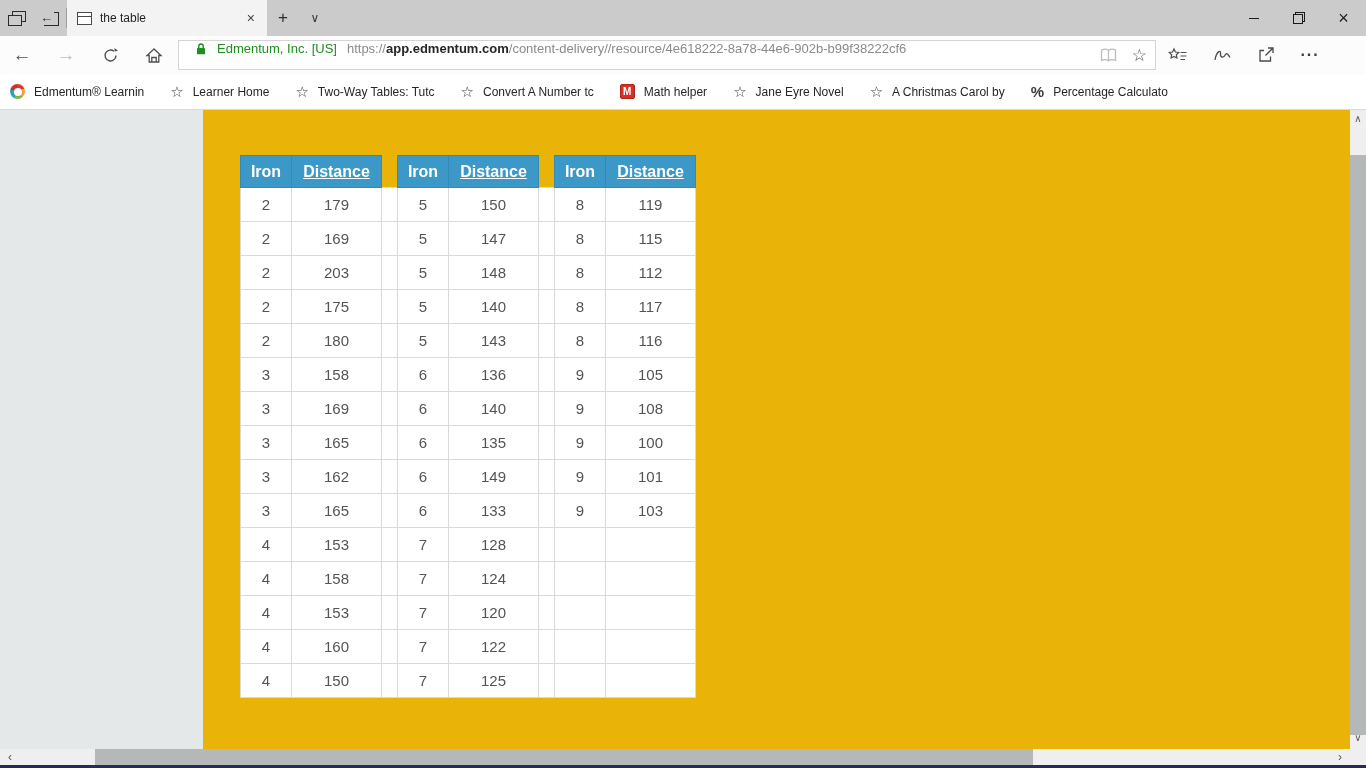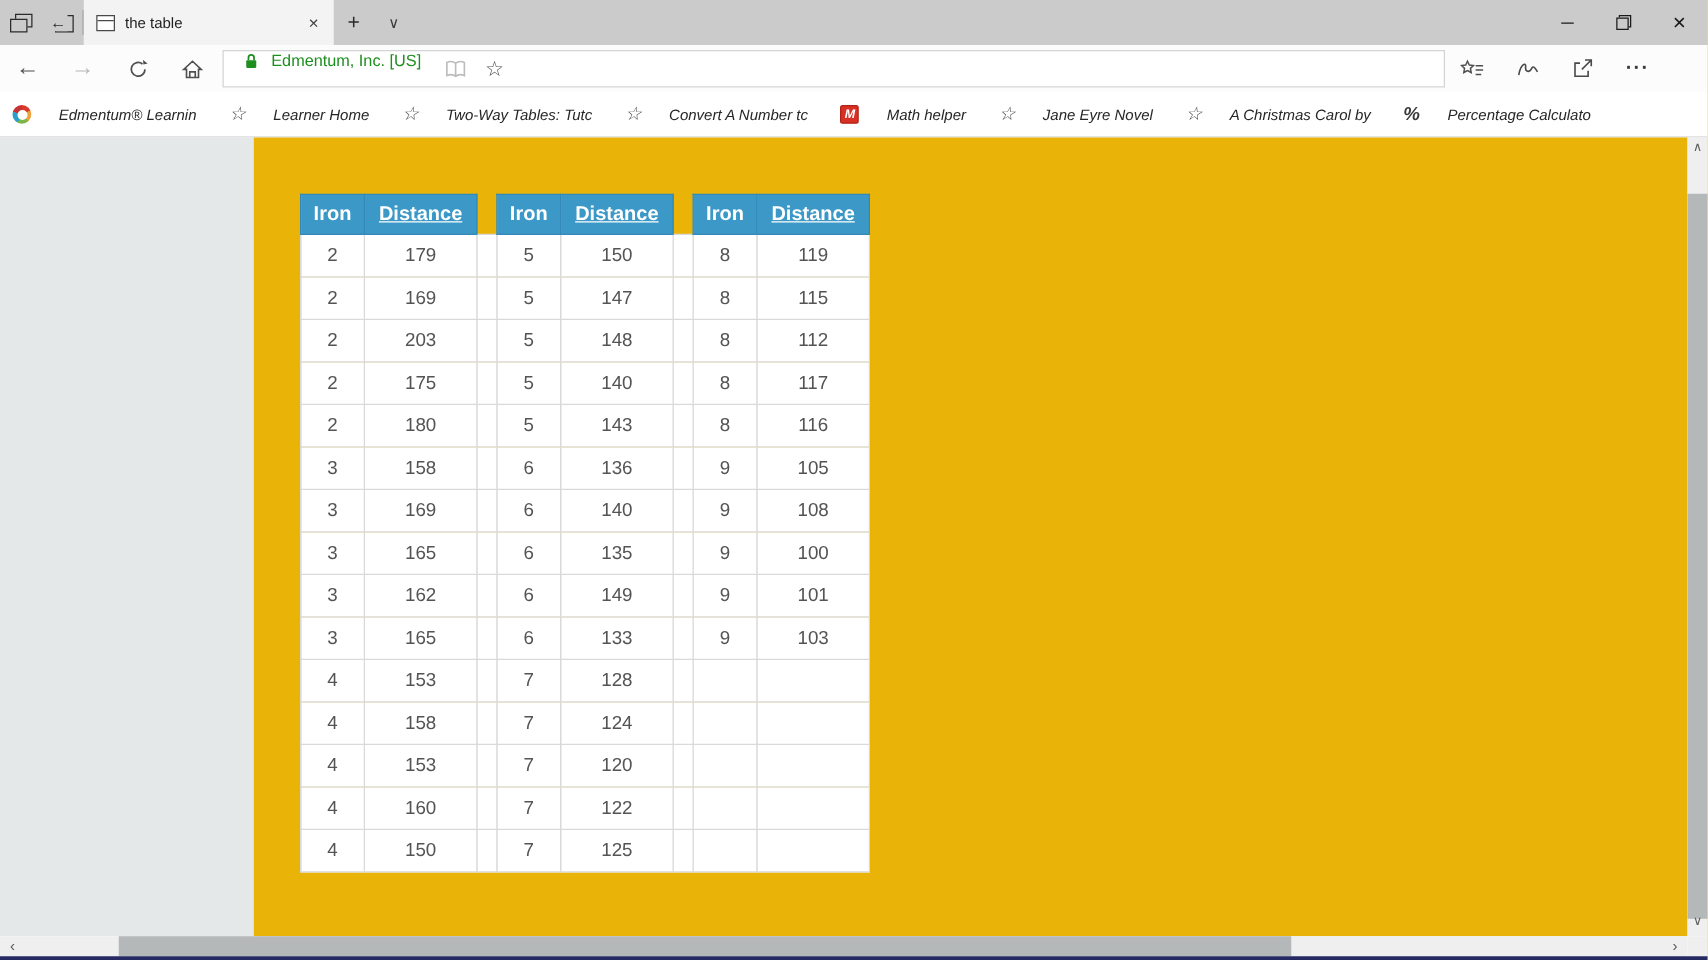--- a/index.html
+++ b/index.html
@@ -52,21 +52,21 @@
   .url { font-size:13px; color:#8a8a8a; white-space:nowrap; overflow:hidden; flex:1; }
   .url .host { color:#262626; font-weight:bold; }
   .addr-icons { display:flex; align-items:center; gap:14px; margin-left:8px; }
   .after-addr { display:flex; align-items:center; }
   .after-addr .nav-btn { width:44px; }
   .more-glyph { font-size:16px; letter-spacing:1px; color:#3a3a3a; font-weight:bold; }
 
   
   .bookmarks { position:absolute; top:74px; left:0; width:1366px; height:36px; background:#ffffff;
     border-bottom:1px solid #dadada; display:flex; align-items:center; gap:26px; padding:0 0 0 10px; overflow:hidden; }
-  .bm { display:flex; align-items:flex-end; gap:22px; white-space:nowrap;font-style:italic; }
+  .bm { display:flex; align-items:flex-end; gap:9px; white-space:nowrap; }
   .bm-label { font-size:12px; color:#262626; }
   .bm-star { font-size:15px; color:#3c3c3c; line-height:1; }
   .mbadge { width:15px; height:15px; background:#d93025; border:1px solid #b02318; border-radius:2px; color:#fff;
     font-size:10px; font-weight:bold; display:flex; align-items:center; justify-content:center; }
   .pct { font-size:15px; font-weight:bold; color:#3a3a3a; line-height:1; }
 
   
   .left-pane { position:absolute; top:110px; left:0; width:203px; height:639px; background:#e5e8e8; }
   .content { position:absolute; top:110px; left:203px; width:1147px; height:639px; background:#eab308; }
 
@@ -142,20 +142,21 @@
     </svg>
   </div>
   <div class="addr">
     <span class="lock">
       <svg width="16" height="16" viewBox="0 0 18 18">
         <rect x="4.5" y="8" width="9" height="7" rx="1" fill="#1e8e1e"></rect>
         <path d="M6.5 8 V5.8 a2.5 2.5 0 0 1 5 0 V8" fill="none" stroke="#1e8e1e" stroke-width="1.6"></path>
       </svg>
     </span>
     <span class="sec-name">Edmentum, Inc. [US]</span>
+    <span class="url"><span>https://</span><span class="host">app.edmentum.com</span><span>/content-delivery//resource/4e618222-8a78-44e6-902b-b99f38222cf6</span></span>
     <span class="addr-icons">
       <span>
         <svg width="19" height="17" viewBox="0 0 19 17">
           <path d="M9.5 3.5 C7.5 2 4.5 2 2.5 3 V13.5 C4.5 12.5 7.5 12.5 9.5 14 C11.5 12.5 14.5 12.5 16.5 13.5 V3 C14.5 2 11.5 2 9.5 3.5 Z M9.5 3.5 V14" fill="none" stroke="#bcbcbc" stroke-width="1.3"></path>
         </svg>
       </span>
       <span class="bm-star" style="font-size:17px;color:#4f4f4f;">☆</span>
     </span>
   </div>
   <div class="after-addr">

